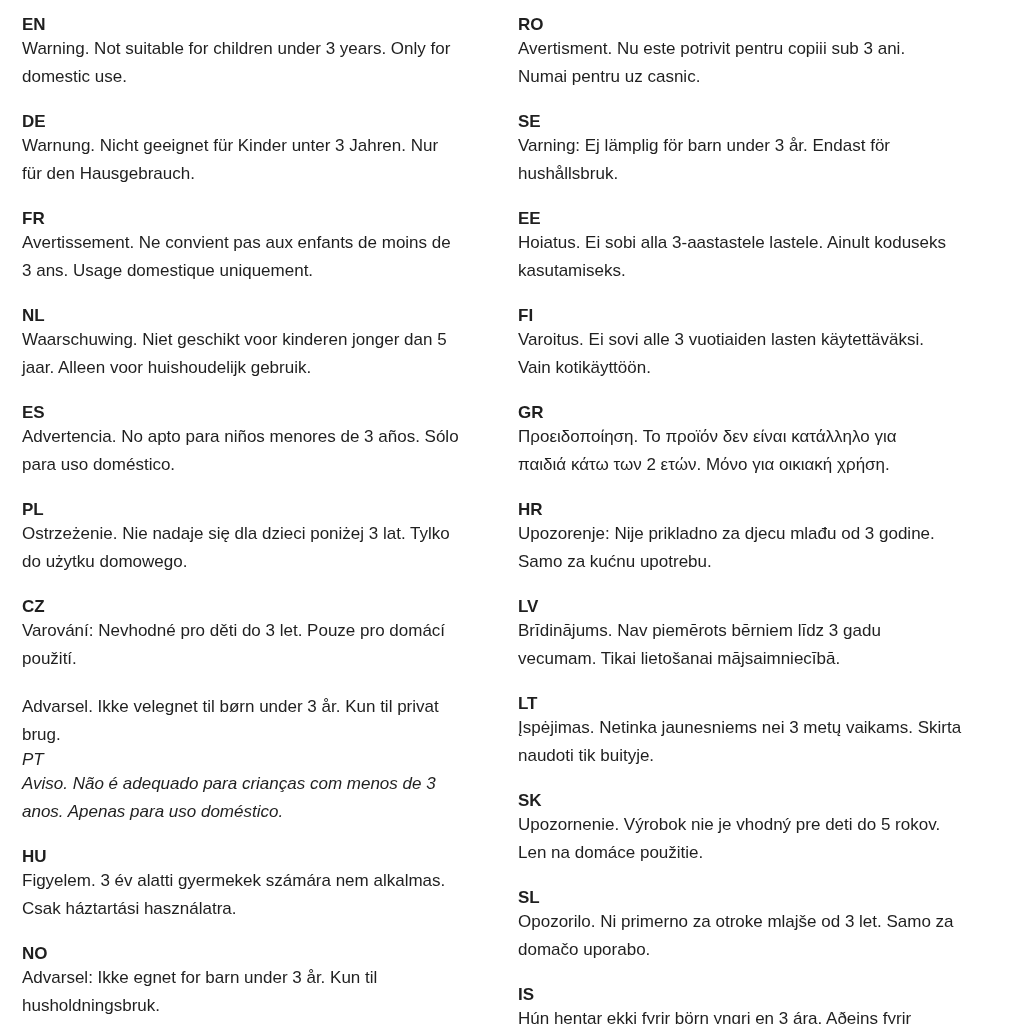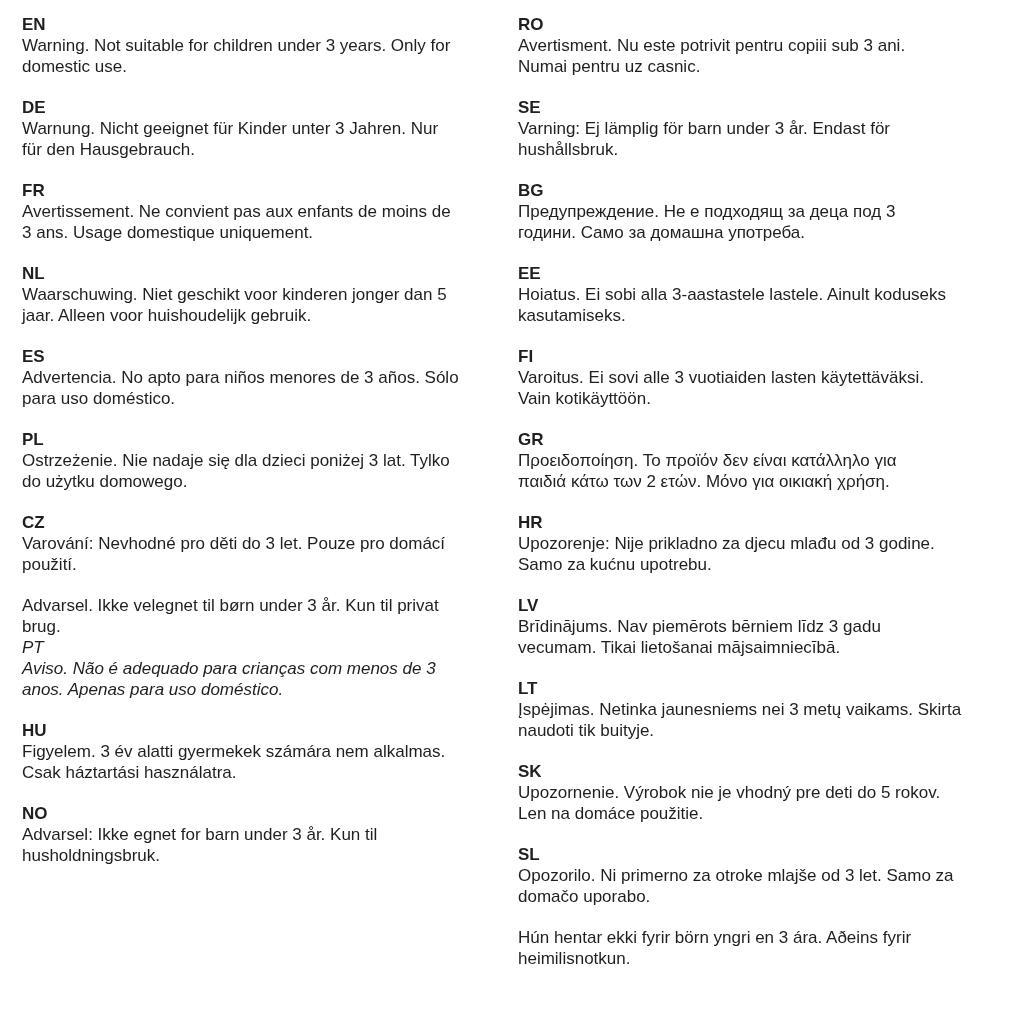--- a/index.html
+++ b/index.html
@@ -30,21 +30,21 @@
     font-size: 17px;
     line-height: 21px;
     font-weight: bold;
     margin: 0;
     padding: 0;
   }
   .block.plain-code .code { font-weight: normal; }
   .block.merged { margin-top: -20px; font-style: italic; } 
   .text {
     font-size: 17px;
-    line-height: 21px;
+    line-height: 28px;
     margin: 0;
     padding: 0;
     white-space: pre;   
   }
 </style>
 </head>
 <body>
 
 <div class="page">
 
@@ -110,25 +110,20 @@
       <h2 class="code">RO</h2>
       <p class="text">Avertisment. Nu este potrivit pentru copiii sub 3 ani.
 Numai pentru uz casnic.</p>
     </section>
     <section class="block">
       <h2 class="code">SE</h2>
       <p class="text">Varning: Ej lämplig för barn under 3 år. Endast för
 hushållsbruk.</p>
     </section>
     <section class="block">
-      <h2 class="code">BG</h2>
-      <p class="text">Предупреждение. Не е подходящ за деца под 3
-години. Само за домашна употреба.</p>
-    </section>
-    <section class="block">
       <h2 class="code">EE</h2>
       <p class="text">Hoiatus. Ei sobi alla 3-aastastele lastele. Ainult koduseks
 kasutamiseks.</p>
     </section>
     <section class="block">
       <h2 class="code">FI</h2>
       <p class="text">Varoitus. Ei sovi alle 3 vuotiaiden lasten käytettäväksi.
 Vain kotikäyttöön.</p>
     </section>
     <section class="block">
@@ -155,18 +150,19 @@
       <h2 class="code">SK</h2>
       <p class="text">Upozornenie. Výrobok nie je vhodný pre deti do 5 rokov.
 Len na domáce použitie.</p>
     </section>
     <section class="block">
       <h2 class="code">SL</h2>
       <p class="text">Opozorilo. Ni primerno za otroke mlajše od 3 let. Samo za
 domačo uporabo.</p>
     </section>
     <section class="block">
+      <h2 class="code">IS</h2>
       <p class="text">Hún hentar ekki fyrir börn yngri en 3 ára. Aðeins fyrir
 heimilisnotkun.</p>
     </section>
   </div>
 
 </div>
 
 </body></html>

